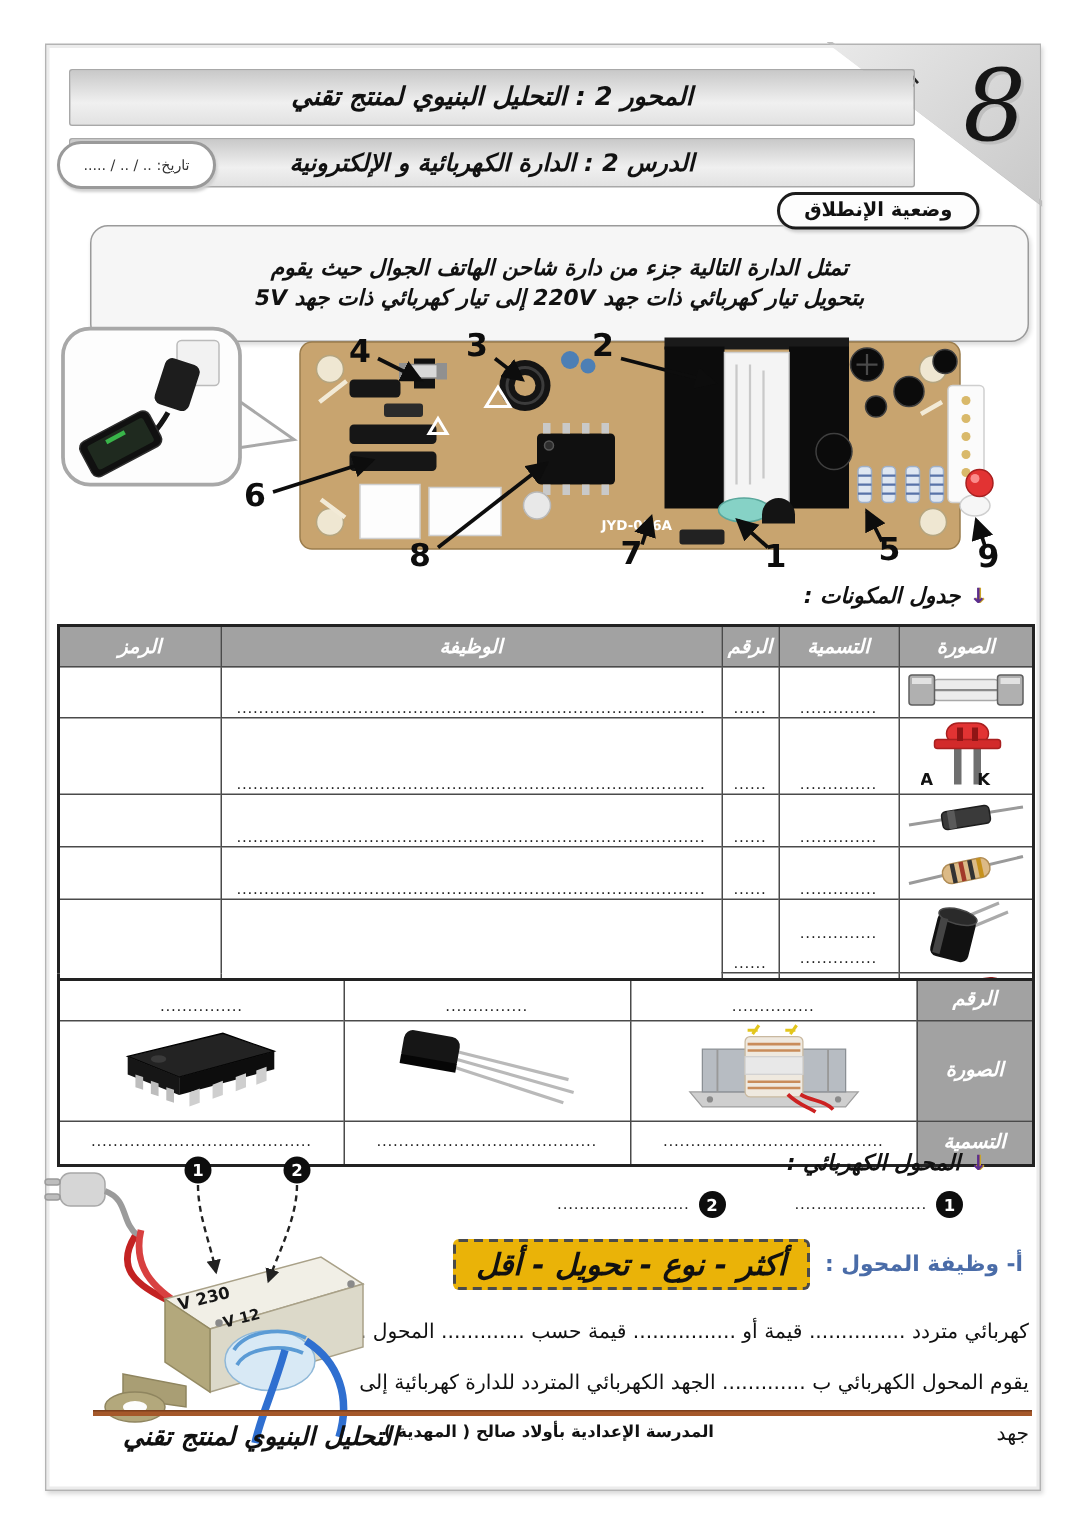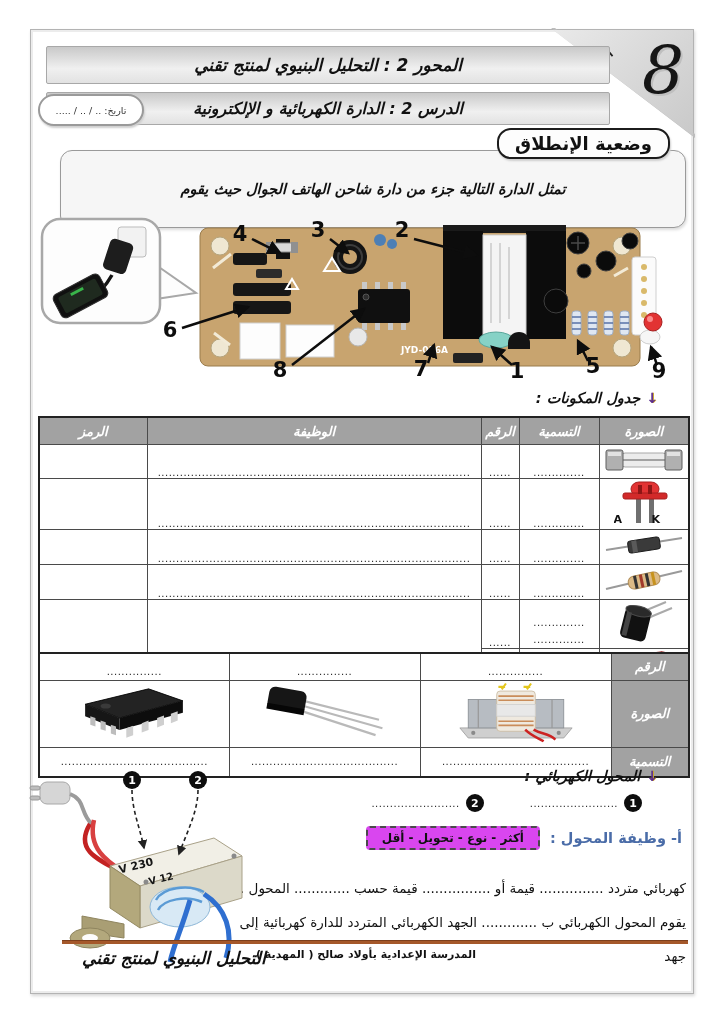--- a/index.html
+++ b/index.html
@@ -21,22 +21,22 @@
   .bar{position:absolute;left:46px;width:562px;border:1px solid #a8a8a8;border-radius:2px;
        background:linear-gradient(#c9c9c9,#f0f0f0 60%,#e2e2e2);
        display:flex;align-items:center;justify-content:center;
        font-weight:bold;font-style:italic;}
   .bar1{top:46px;height:36px;font-size:17px;}
   .bar2{top:92px;height:31px;font-size:16px;}
   .date-pill{position:absolute;left:38px;top:94px;width:102px;height:28px;background:#fff;
        border:2px solid #9a9a9a;border-radius:16px;display:flex;align-items:center;justify-content:center;
        font-size:9.5px;color:#333;z-index:4;box-shadow:1px 2px 2px #cfcfcf;}
   
-  .intro-tab{position:absolute;top:128px;right:50px;z-index:3;background:#fdfdfd;border:2px solid #1c1c1c;
-       border-radius:14px;padding:3px 16px;font-size:18px;font-weight:bold;box-shadow:1px 2px 2px #cfcfcf;}
+  .intro-tab{position:absolute;top:128px;right:67px;z-index:3;background:#fdfdfd;border:2px solid #1c1c1c;
+       border-radius:14px;padding:3px 16px;font-size:13px;font-weight:bold;box-shadow:1px 2px 2px #cfcfcf;}
   .intro-box{position:absolute;left:60px;top:150px;width:626px;height:78px;background:#f6f6f6;
        border:1px solid #9a9a9a;border-radius:12px;box-shadow:1px 2px 3px #dcdcdc;
        display:flex;flex-direction:column;justify-content:center;gap:4px;
        font-weight:bold;font-style:italic;font-size:14.5px;text-align:center;padding:6px 20px;box-sizing:border-box;}
   
   .circuit-wrap{position:absolute;left:28px;top:213px;width:664px;height:182px;}
   
   .sec-title{position:absolute;display:flex;align-items:center;gap:6px;
        font-weight:bold;font-style:italic;font-size:14.5px;}
   .sec-title .bullet{font-style:normal;color:#5b2d8e;font-size:14px;font-weight:bold;
@@ -64,21 +64,21 @@
   .dtable tr.r-num td{vertical-align:bottom;padding-bottom:3px;}
   .dtable tr.r-img{height:64px;}
   .dtable tr.r-name{height:30px;}
   
   .fill-line{position:absolute;top:794px;right:78px;display:flex;gap:46px;align-items:center;}
   .fill-item{display:flex;align-items:center;gap:6px;}
   .numcirc{display:inline-flex;width:18px;height:18px;border-radius:50%;background:#0d0d0d;color:#fff;
        align-items:center;justify-content:center;font-size:11px;font-weight:bold;flex:0 0 auto;}
   .func-line{position:absolute;top:826px;right:38px;display:flex;align-items:center;gap:10px;}
   .func-label{color:#4a6ca8;font-weight:bold;font-size:14.5px;}
-  .word-bank{border:2px dashed #4a4a4a;border-radius:4px;padding:3px 14px;font-weight:bold;font-size:12px;background:#d946ef;}
+  .word-bank{border:2px dashed #4a4a4a;border-radius:4px;padding:3px 14px;font-weight:bold;font-size:20px;background:#eab308;font-style:italic;}
   .para{position:absolute;right:34px;top:872px;width:448px;font-size:13.5px;line-height:2.5;text-align:right;color:#111;}
   .tr-illu{position:absolute;left:28px;top:766px;width:236px;height:200px;}
   
   .foot-rule{position:absolute;left:62px;right:32px;top:940px;height:3px;background:#a5582a;border-top:1px solid #7d3f1c;}
   .foot-school{position:absolute;top:948px;right:244px;font-size:11px;font-weight:bold;}
   .foot-doc{position:absolute;top:948px;left:82px;font-size:17px;font-weight:bold;font-style:italic;}
   svg text{font-family:"DejaVu Sans",sans-serif;}
 </style>
 </head>
 <body>
@@ -95,20 +95,21 @@
     <span>المحور 2 :  التحليل البنيوي لمنتج تقني</span>
   </div>
   <div class="bar bar2">
     <span>الدرس 2 :  الدارة الكهربائية و الإلكترونية</span>
   </div>
   <div class="date-pill">تاريخ: .. / .. / .....</div>
 
   <div class="intro-tab">وضعية الإنطلاق</div>
   <div class="intro-box">
     <div>تمثل الدارة التالية جزء من دارة شاحن الهاتف الجوال حيث يقوم</div>
+    <div>بتحويل تيار كهربائي ذات جهد 220V إلى تيار كهربائي ذات جهد 5V</div>
   </div>
 
   <div class="circuit-wrap">
     <svg viewBox="0 0 664 182" width="664" height="182">
       <defs>
         <marker id="ah1" markerWidth="7" markerHeight="7" refX="5" refY="3" orient="auto">
           <path d="M0,0 L6,3 L0,6 z" fill="#0d0d0d"></path>
         </marker>
       </defs>
 

